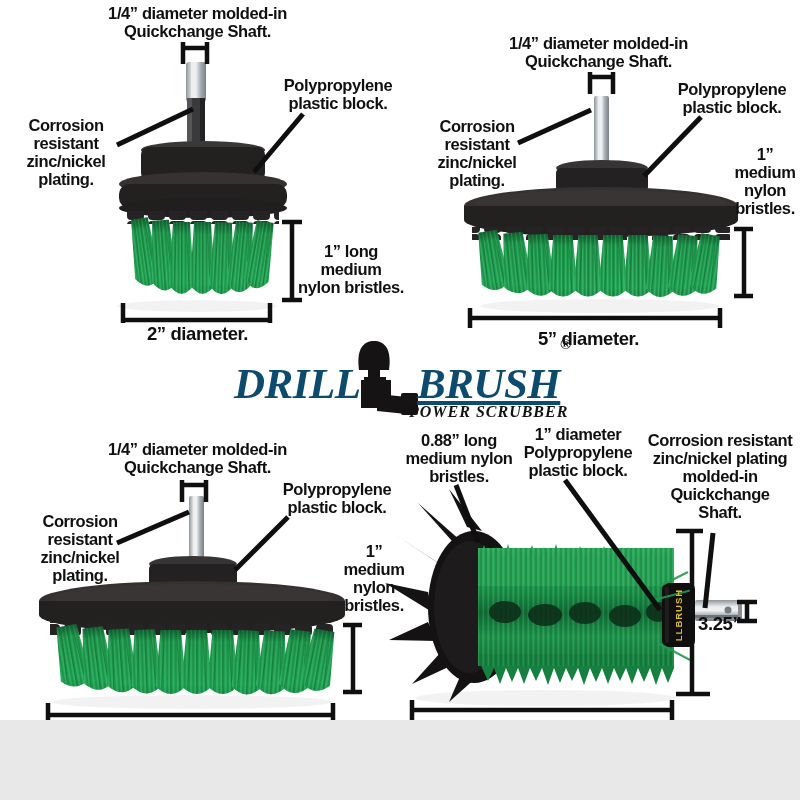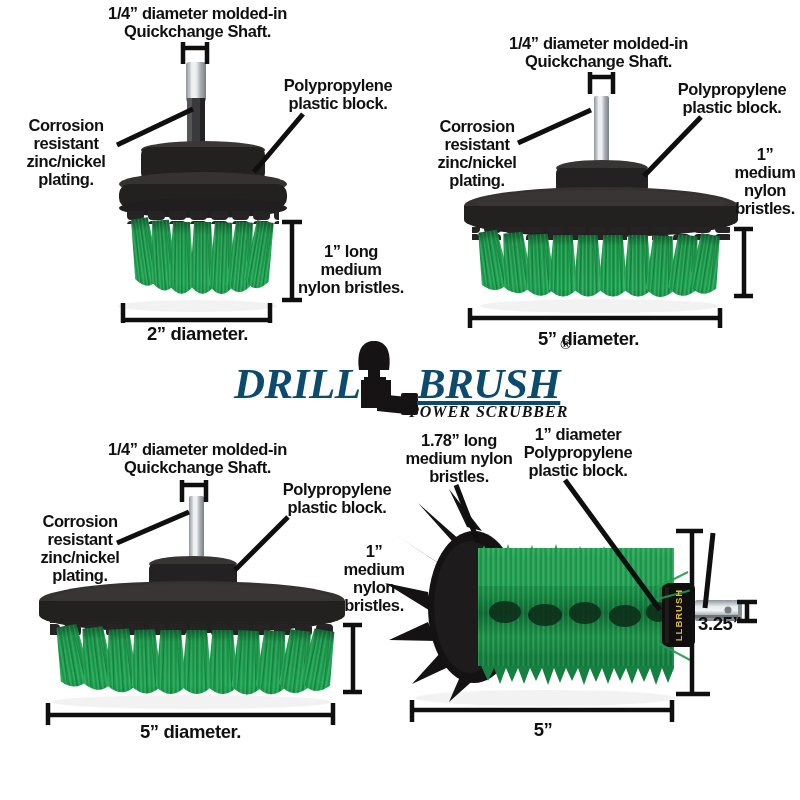--- a/index.html
+++ b/index.html
@@ -1,16 +1,16 @@
 <!DOCTYPE html>
 <html><head>
 <meta charset="utf-8">
 <style>
   html,body{margin:0;padding:0;background:#e8e8e8;}
-  .canvas{position:relative;width:800px;height:800px;background:#ffffff;overflow:hidden;
+  .canvas{position:relative;width:800px;height:720px;background:#ffffff;overflow:hidden;
           font-family:"Liberation Sans",sans-serif;}
   .art{position:absolute;left:0;top:0;}
   .lbl{position:absolute;font-weight:700;font-size:16.5px;line-height:18px;color:#101010;
        text-align:center;letter-spacing:-0.4px;}
   .lbl span{display:block;white-space:nowrap;}
   .dim{font-size:18.5px;letter-spacing:-0.4px;}
   .left{text-align:left;}
   .collar-text{position:absolute;left:647px;top:608px;width:64px;height:14px;
        transform:rotate(-90deg);color:#d9bd2e;font-weight:700;font-size:9.5px;
        letter-spacing:1px;text-align:center;line-height:14px;}
@@ -305,29 +305,36 @@
     </div>
   <div class="lbl" style="left:339px;top:542px;width:70px;">
       <span>1”</span>
       <span>medium</span>
       <span>nylon</span>
       <span>bristles.</span>
     </div>
   <div class="lbl dim" style="left:118px;top:723px;width:145px;">5” diameter.</div>
 
   <div class="lbl" style="left:402px;top:431px;width:114px;">
-      <span>1.78” long</span>
+      <span>0.88” long</span>
       <span>medium nylon</span>
       <span>bristles.</span>
     </div>
   <div class="lbl" style="left:516px;top:425px;width:124px;">
       <span>1” diameter</span>
       <span>Polypropylene</span>
       <span>plastic block.</span>
     </div>
+  <div class="lbl" style="left:641px;top:431px;width:158px;">
+      <span>Corrosion resistant</span>
+      <span>zinc/nickel plating</span>
+      <span>molded-in</span>
+      <span>Quickchange</span>
+      <span>Shaft.</span>
+    </div>
   <div class="lbl dim left" style="left:761px;top:600px;width:40px;margin-left:43px;">1/4”</div>
   <div class="lbl dim left" style="left:698px;top:615px;width:60px;">3.25”</div>
   <div class="lbl dim" style="left:528px;top:721px;width:30px;">5”</div>
   <div class="collar-text">LLBRUSH</div>
 
   <div class="logo-word" style="left:234px;top:362px;">DRILL</div>
   <div class="logo-word" style="left:417px;top:362px;text-decoration:underline;">BRUSH</div>
   <div class="logo-reg" style="left:560px;top:336px;">®</div>
   <div class="logo-tagline" style="left:409px;top:403px;width:156px;">POWER SCRUBBER</div>
 

